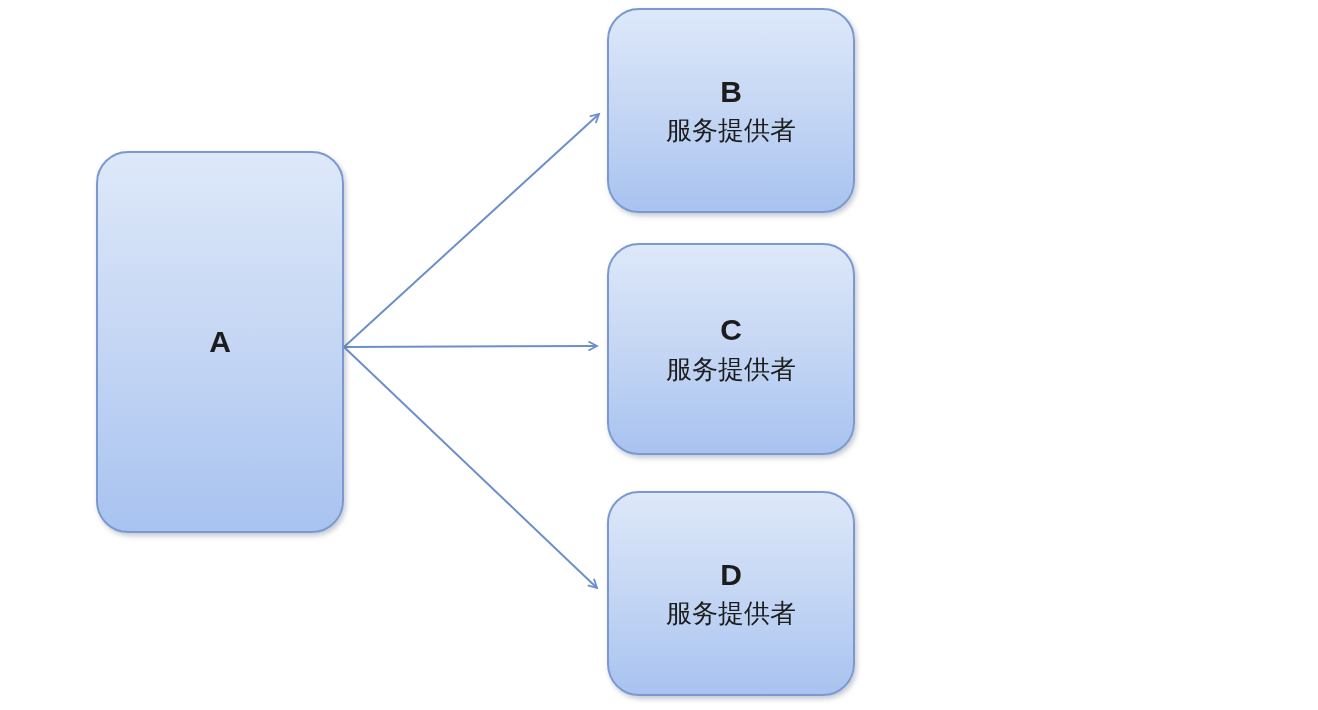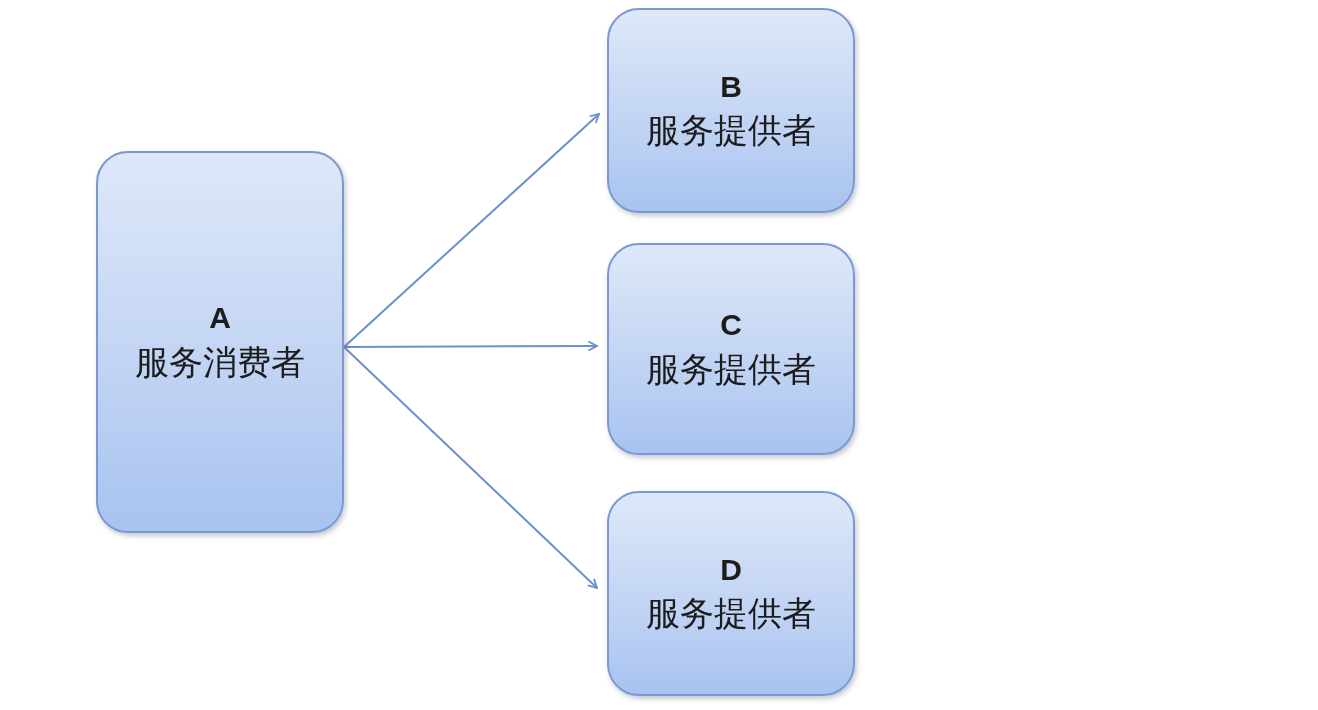--- a/index.html
+++ b/index.html
@@ -44,21 +44,21 @@
     justify-content:center;
     gap:6px;
     color:var(--text);
   }
   .node .title{
     font-size:30px;
     font-weight:600;
     line-height:1.15;
   }
   .node .subtitle{
-    font-size:34px;
+    font-size:26px;
     font-weight:400;
     line-height:1.2;
   }
 </style>
 </head>
 <body>
 
 <div class="canvas">
   <svg class="edges-svg" width="1318" height="710" viewBox="0 0 1318 710" xmlns="http://www.w3.org/2000/svg">
     <defs>
@@ -68,21 +68,20 @@
     </defs>
     <g id="edge-group">
         <line class="edge" x1="344" y1="347" x2="599" y2="114" marker-end="url(#arrowhead)"></line>
         <line class="edge" x1="344" y1="347" x2="597" y2="346" marker-end="url(#arrowhead)"></line>
         <line class="edge" x1="344" y1="347" x2="597" y2="588" marker-end="url(#arrowhead)"></line>
       </g>
   </svg>
 
 <div class="node" style="left: 96px; top: 151px; width: 248px; height: 382px;">
       <span class="title">A</span>
-      <span class="subtitle">服务消费者</span>
     </div>
     <div class="node" style="left: 607px; top: 8px; width: 248px; height: 205px;">
       <span class="title">B</span>
       <span class="subtitle">服务提供者</span>
     </div>
     <div class="node" style="left: 607px; top: 243px; width: 248px; height: 212px;">
       <span class="title">C</span>
       <span class="subtitle">服务提供者</span>
     </div>
     <div class="node" style="left: 607px; top: 491px; width: 248px; height: 205px;">

